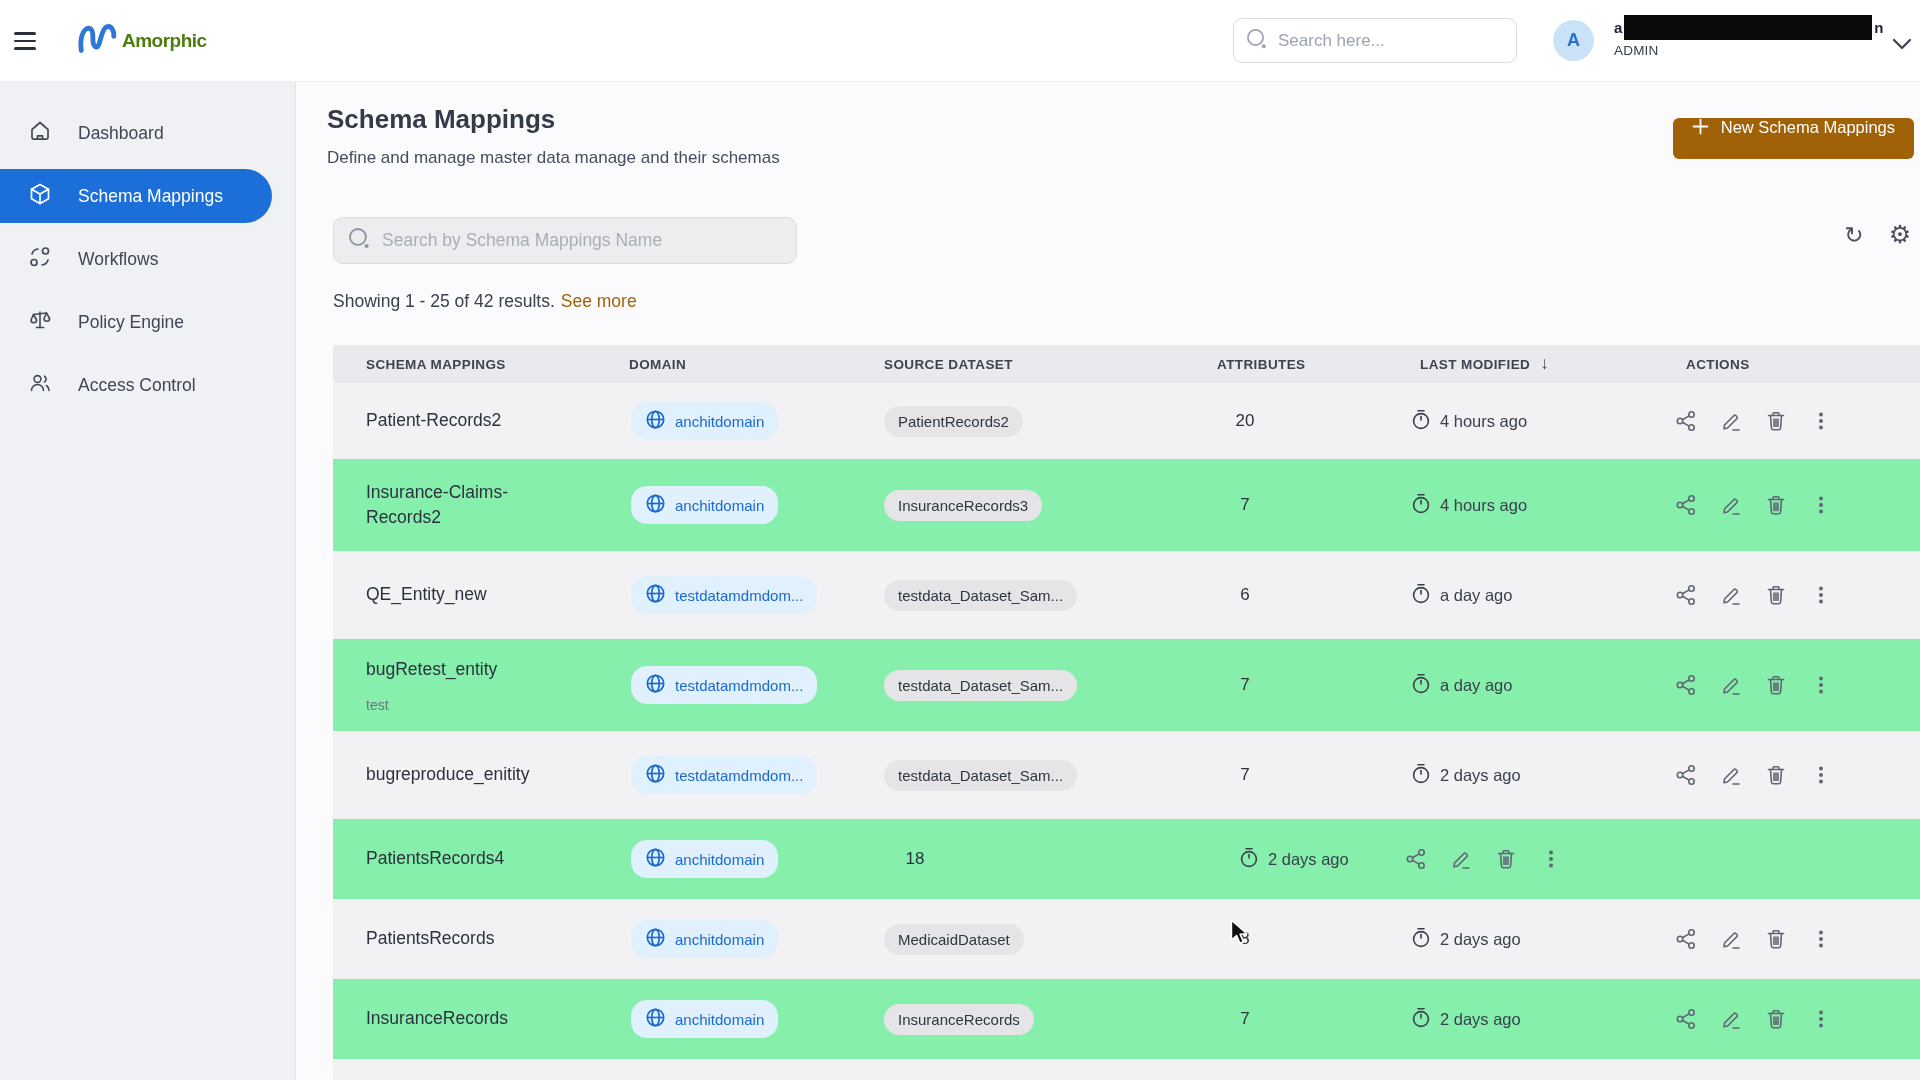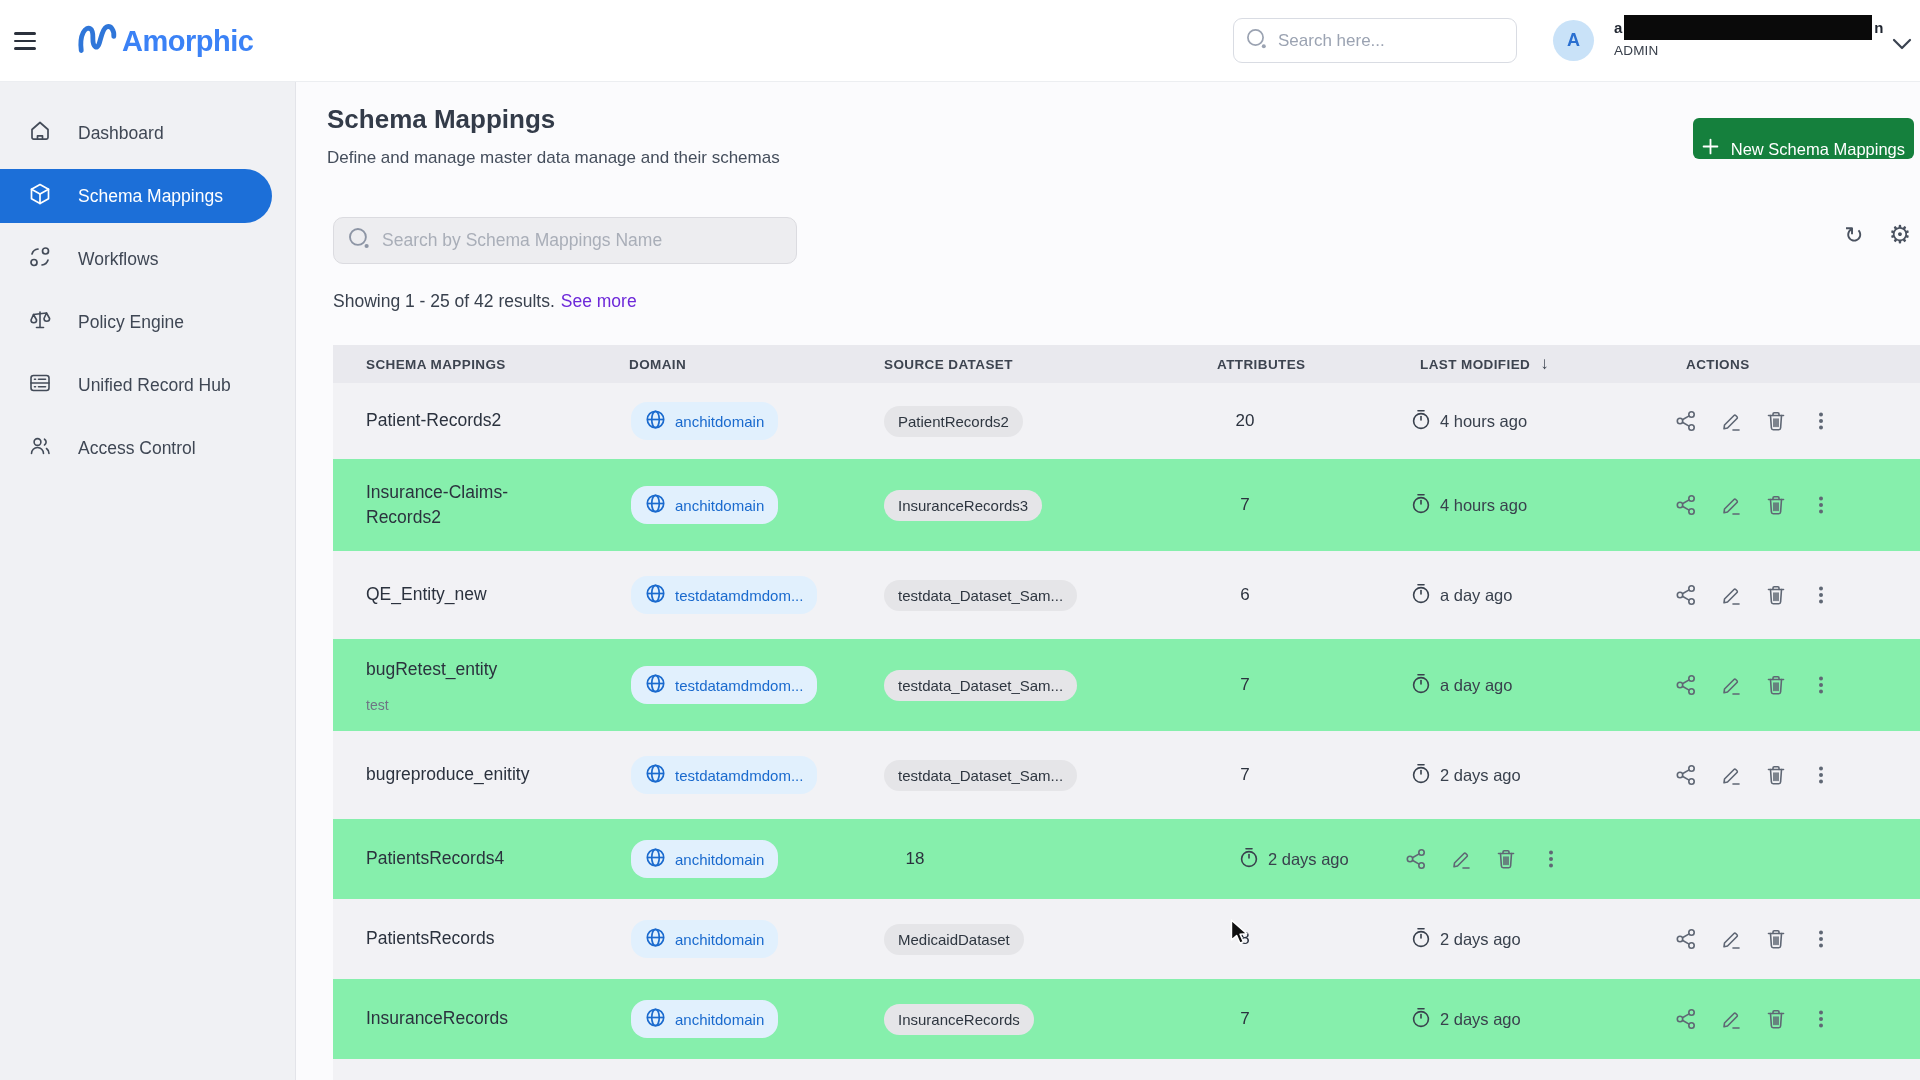--- a/index.html
+++ b/index.html
@@ -5,21 +5,21 @@
   * { margin:0; padding:0; box-sizing:border-box; }
   html,body { width:1920px; height:1080px; }
   body { font-family:"Liberation Sans","DejaVu Sans",sans-serif; background:#fbfbfd; }
   .app { position:relative; width:1920px; height:1080px; overflow:hidden; background:#fbfbfd; }
 
   
   .topbar { position:absolute; left:0; top:0; width:1920px; height:82px; background:#ffffff; border-bottom:1px solid #eceef1; z-index:5; }
   .hamburger { position:absolute; left:14px; top:28px; width:26px; height:26px; display:flex; flex-direction:column; justify-content:center; gap:5px; cursor:pointer; }
   .hamburger span { display:block; width:22px; height:2.4px; background:#2b313c; border-radius:2px; }
   .logo { position:absolute; left:76px; top:18px; display:flex; align-items:center; gap:4px; }
-  .logo-text { font-size:29px; font-weight:700; color:#3b82f6; letter-spacing:-0.5px; }
+  .logo-text { font-size:19px; font-weight:700; color:#4d7c0f; letter-spacing:-0.5px; }
   .topbar-search { position:absolute; left:1233px; top:18px; width:284px; height:45px; border:1px solid #d9dce3; border-radius:9px; background:#fff; display:flex; align-items:center; padding:0 12px; gap:10px; }
   .topbar-search input { border:none; outline:none; flex:1; font-size:17px; color:#333; background:transparent; font-family:inherit; }
   .topbar-search input::placeholder { color:#9ba3b2; }
   .avatar { position:absolute; left:1553px; top:20px; width:41px; height:41px; border-radius:50%; background:#c9e2f8; color:#2a6fd0; font-size:18px; font-weight:700; display:flex; align-items:center; justify-content:center; cursor:pointer; }
   .user-block { position:absolute; left:1614px; top:14px; width:272px; }
   .user-name-line { display:flex; align-items:center; height:26px; font-size:15px; font-weight:700; color:#1f2530; }
   .redaction-bar { display:inline-block; width:248px; height:25px; background:#0a0a0a; margin:0 2px; }
   .user-role { font-size:13.5px; color:#39404c; margin-top:3px; letter-spacing:0.2px; }
   .user-chevron { position:absolute; left:1892px; top:36px; cursor:pointer; }
 
@@ -27,29 +27,29 @@
   .sidebar { position:absolute; left:0; top:82px; width:296px; height:998px; background:#f0f1f4; border-right:1px solid #e3e4e9; padding-top:24px;text-align:right; }
   .side-item { position:relative; height:54px; margin-bottom:9px; display:flex; align-items:center; gap:26px; padding-left:28px; color:#3f4754; font-size:17.5px; cursor:pointer; width:272px; border-radius:0 28px 28px 0; }
   .side-item svg { flex:0 0 auto; stroke:#434b58; }
   .side-item.active { background:#1c6fd8; color:#ffffff; }
   .side-item.active svg { stroke:#ffffff; }
 
   
   .main { position:absolute; left:296px; top:82px; width:1624px; height:998px; }
   .page-title { position:absolute; left:31px; top:22px; font-size:26px; font-weight:700; color:#333b49; }
   .page-subtitle { position:absolute; left:31px; top:66px; font-size:17px; color:#454e5c; }
-  .new-btn { position:absolute; right:6px; top:36px; height:41px; background:#15803d; color:#fff; border:none; border-radius:6px; font-size:16.5px; font-family:inherit; display:flex; align-items:flex-end; gap:12px; padding:0 9px; cursor:pointer; }
+  .new-btn { position:absolute; right:6px; top:36px; height:41px; background:#a16207; color:#fff; border:none; border-radius:6px; font-size:16.5px; font-family:inherit; display:flex; align-items:flex-start; gap:12px; padding:0 19px; cursor:pointer; }
   .main-search { position:absolute; left:37px; top:135px; width:464px; height:47px; background:#ededf0; border:1px solid #dbdbe0; border-radius:10px; display:flex; align-items:center; padding:0 14px; gap:11px; }
   .main-search input { border:none; outline:none; flex:1; background:transparent; font-size:17.5px; color:#15803d; font-family:inherit; }
   .main-search input::placeholder { color:#a9aeb8; }
   .icon-btn { position:absolute; width:30px; height:30px; border:none; background:transparent; cursor:pointer; color:#4a5260; font-size:23px; line-height:30px; text-align:center; padding:0; }
   .refresh-btn { left:1543px; top:138px; }
   .gear-btn { left:1589px; top:137px; font-size:25px; }
   .results-line { position:absolute; left:37px; top:209px; font-size:17.5px; color:#39414e; }
-  .see-more { color:#6d28d9; text-decoration:none; cursor:pointer; margin-left:6px; }
+  .see-more { color:#a16207; text-decoration:none; cursor:pointer; margin-left:6px; }
 
   
   .table { position:absolute; left:37px; top:263px; width:1587px; }
   .thead-row, .trow { display:grid; grid-template-columns:296px 255px 330px 172px 270px 1fr; align-items:center; }
   .thead-row { height:38px; background:#e9e9ee; font-size:13.5px; font-weight:700; color:#3d4450; letter-spacing:0.4px; }
   .th { padding-left:33px; display:flex; align-items:center; gap:10px; cursor:pointer; }
   .th.th-domain { padding-left:0; } .th.th-dataset { padding-left:0; }
   .th.th-attr { padding-left:3px; } .th.th-time { padding-left:34px; } .th.th-actions { padding-left:30px; }
   .sort-arrow { font-size:17px; font-weight:400; color:#3d4450; }
   .trow.alt { background:#f2f2f5; }
@@ -156,33 +156,20 @@
             <path d="M5.5 6.5 L18.5 5"></path>
           <path d="M5.5 6.5 L3 12 a2.8 2.8 0 0 0 5.6 0 Z"></path>
           <path d="M18.5 5 L16 10.5 a2.8 2.8 0 0 0 5.6 0 Z"></path>
         </svg>
       </span>
       <span>Policy Engine</span>
     </div>
     <div class="side-item">
       <span>
         <svg width="24" height="24" viewBox="0 0 24 24" fill="none" stroke-width="1.6" stroke-linecap="round" stroke-linejoin="round">
-          <rect x="3" y="4.5" width="18" height="15" rx="2.5"></rect>
-          <path d="M3 12 H21"></path>
-          <path d="M6.5 8.2 h1"></path>
-            <path d="M10.5 8.2 h7"></path>
-          <path d="M6.5 15.8 h1"></path>
-            <path d="M10.5 15.8 h7"></path>
-        </svg>
-      </span>
-      <span>Unified Record Hub</span>
-    </div>
-    <div class="side-item">
-      <span>
-        <svg width="24" height="24" viewBox="0 0 24 24" fill="none" stroke-width="1.6" stroke-linecap="round" stroke-linejoin="round">
           <circle cx="9.5" cy="8" r="3.4"></circle>
           <path d="M3.5 19.5 a6 6 0 0 1 12 0"></path>
           <path d="M16.5 5.2 a3.4 3.4 0 0 1 0 5.8"></path>
           <path d="M18.5 14.5 a6 6 0 0 1 2.5 5"></path>
         </svg>
       </span>
       <span>Access Control</span>
     </div>
   </nav>
 

